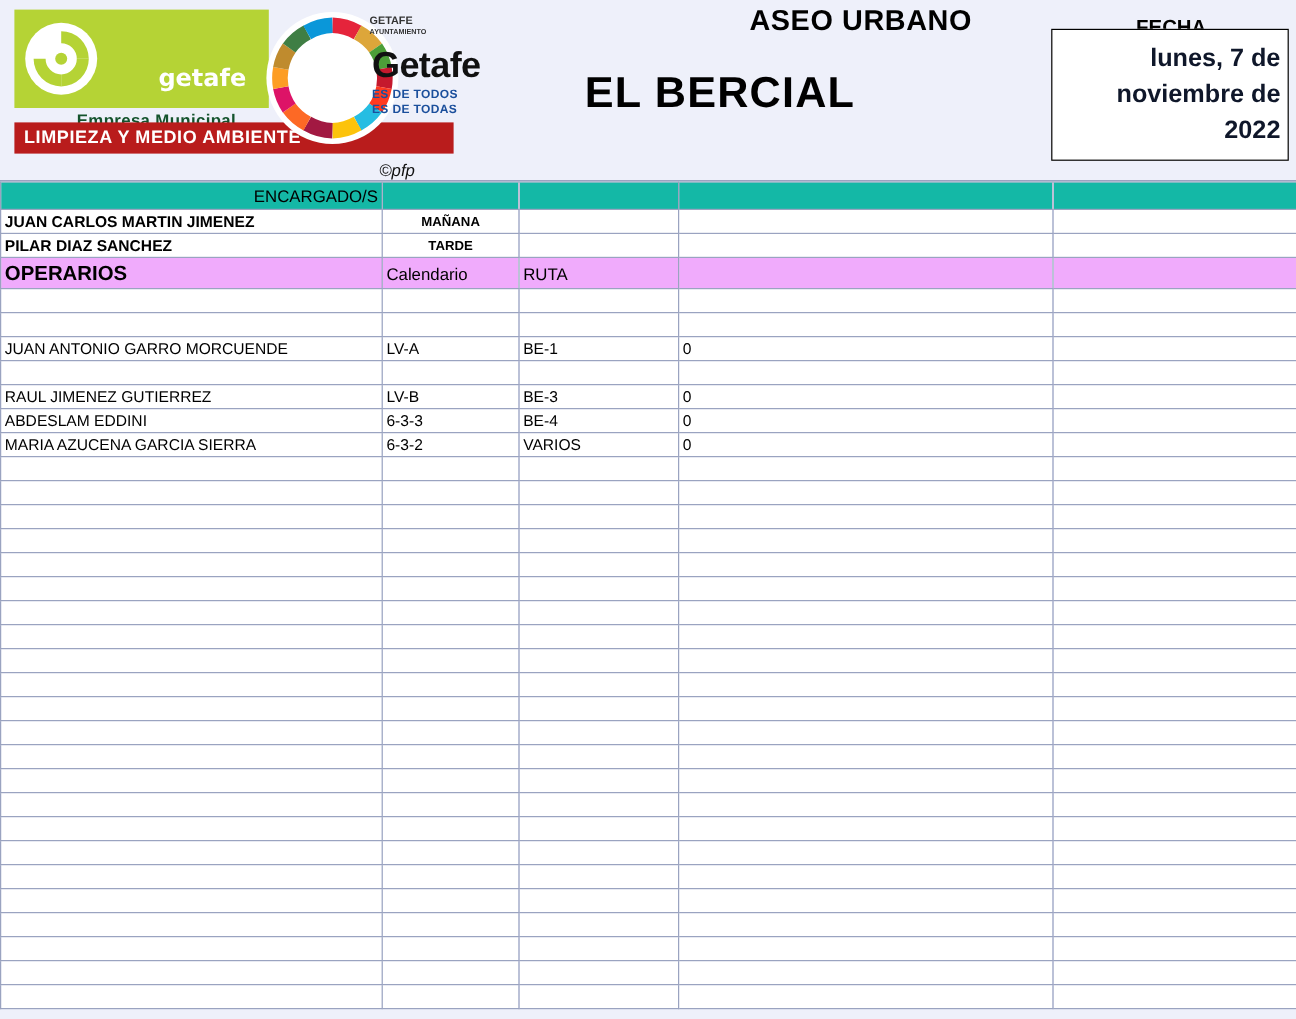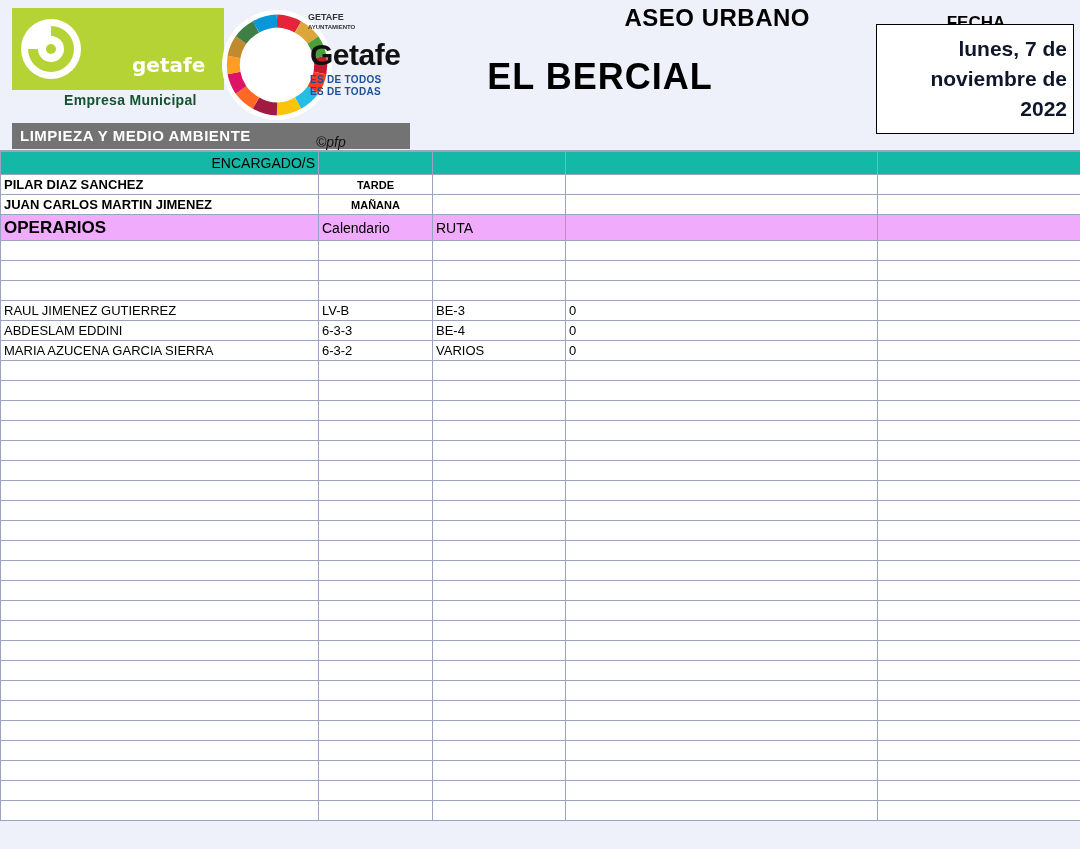--- a/index.html
+++ b/index.html
@@ -78,24 +78,24 @@
     top: 84px;
     font-size: 14px;
     font-weight: bold;
     color: #14532d;
     letter-spacing: 0.3px;
     margin-left: 44px;
   }
   .limpieza-bar {
     position: absolute;
     left: 6px;
-    top: 115px;
-    width: 398px;
+    top: 94px;
+    width: 366px;
     height: 26px;
-    background: #737373;
+    background: #b91c1c;
   }
   .limpieza-bar span {
     position: absolute;
     left: 8px;
     top: 4px;
     font-size: 15px;
     font-weight: bold;
     color: #ffffff;
     letter-spacing: 0.5px;
   }
@@ -348,30 +348,30 @@
 
       <tr class="encargados">
         <td>ENCARGADO/S</td>
         <td></td>
         <td></td>
         <td></td>
         <td></td>
       </tr>
 
       <tr class="turno">
+        <td>JUAN CARLOS MARTIN JIMENEZ</td>
+        <td class="turno-cell">MAÑANA</td>
+        <td></td>
+        <td></td>
+        <td></td>
+      </tr>
+
+      <tr class="turno">
         <td>PILAR DIAZ SANCHEZ</td>
         <td class="turno-cell">TARDE</td>
-        <td></td>
-        <td></td>
-        <td></td>
-      </tr>
-
-      <tr class="turno">
-        <td>JUAN CARLOS MARTIN JIMENEZ</td>
-        <td class="turno-cell">MAÑANA</td>
         <td></td>
         <td></td>
         <td></td>
       </tr>
 
       <tr class="operarios">
         <td>OPERARIOS</td>
         <td class="sub">Calendario</td>
         <td class="sub">RUTA</td>
         <td></td>
@@ -386,20 +386,27 @@
         <td></td>
       </tr>
       <tr class="worker">
         <td></td>
         <td></td>
         <td></td>
         <td></td>
         <td></td>
       </tr>
       <tr class="worker">
+        <td>JUAN ANTONIO GARRO MORCUENDE</td>
+        <td>LV-A</td>
+        <td>BE-1</td>
+        <td>0</td>
+        <td></td>
+      </tr>
+      <tr class="worker">
         <td></td>
         <td></td>
         <td></td>
         <td></td>
         <td></td>
       </tr>
       <tr class="worker">
         <td>RAUL JIMENEZ GUTIERREZ</td>
         <td>LV-B</td>
         <td>BE-3</td>

